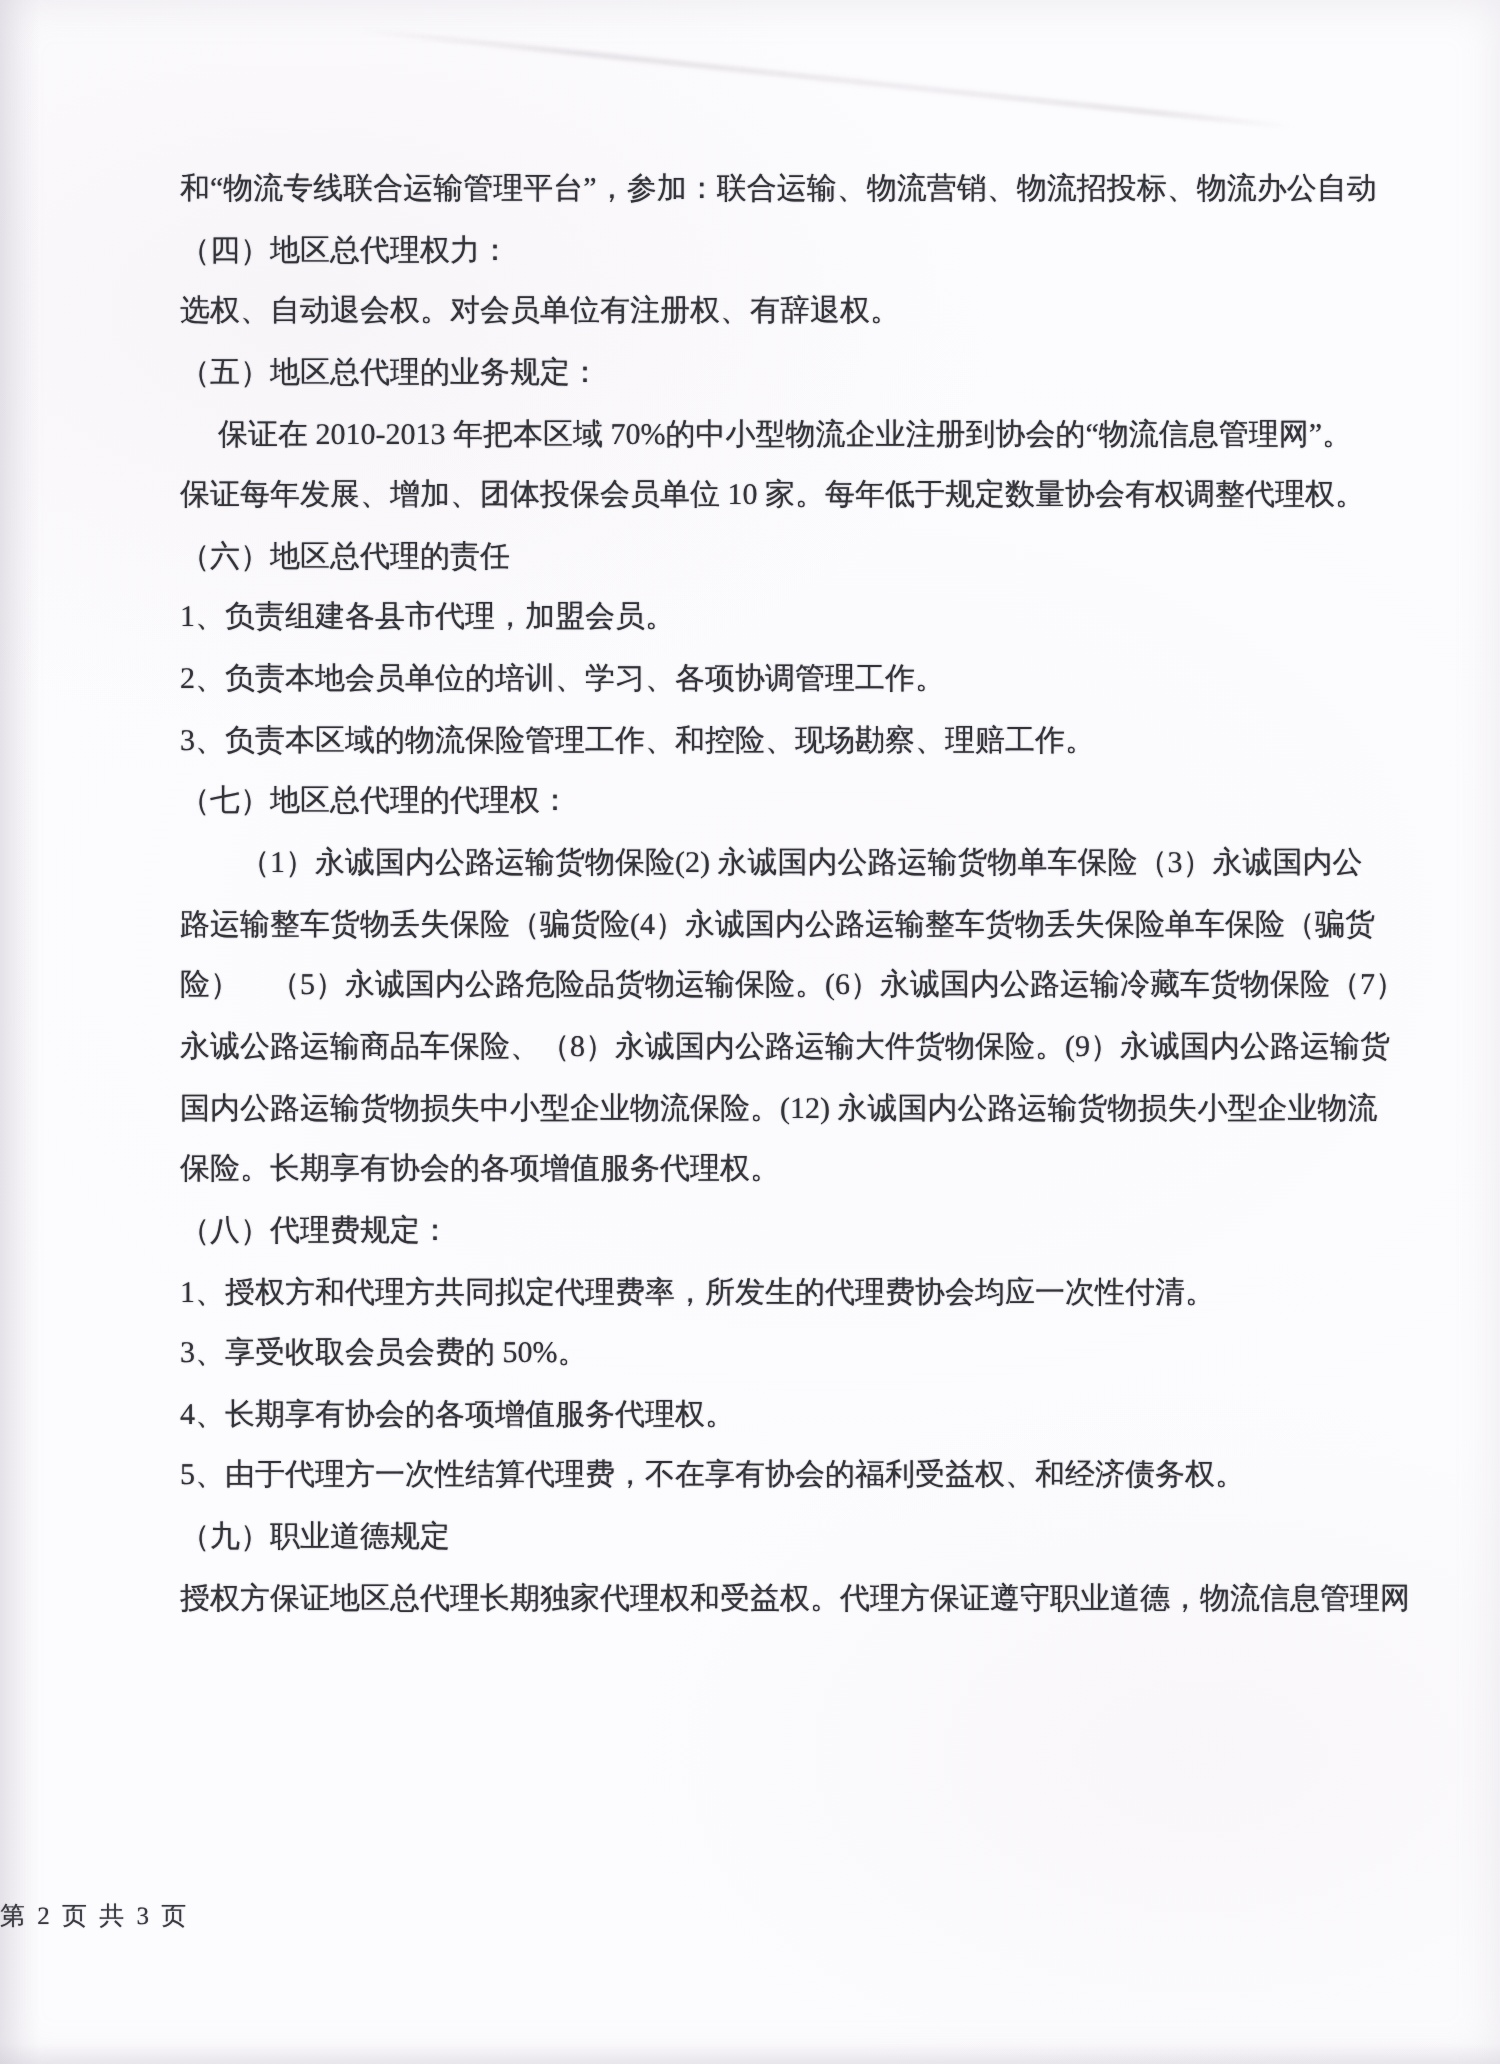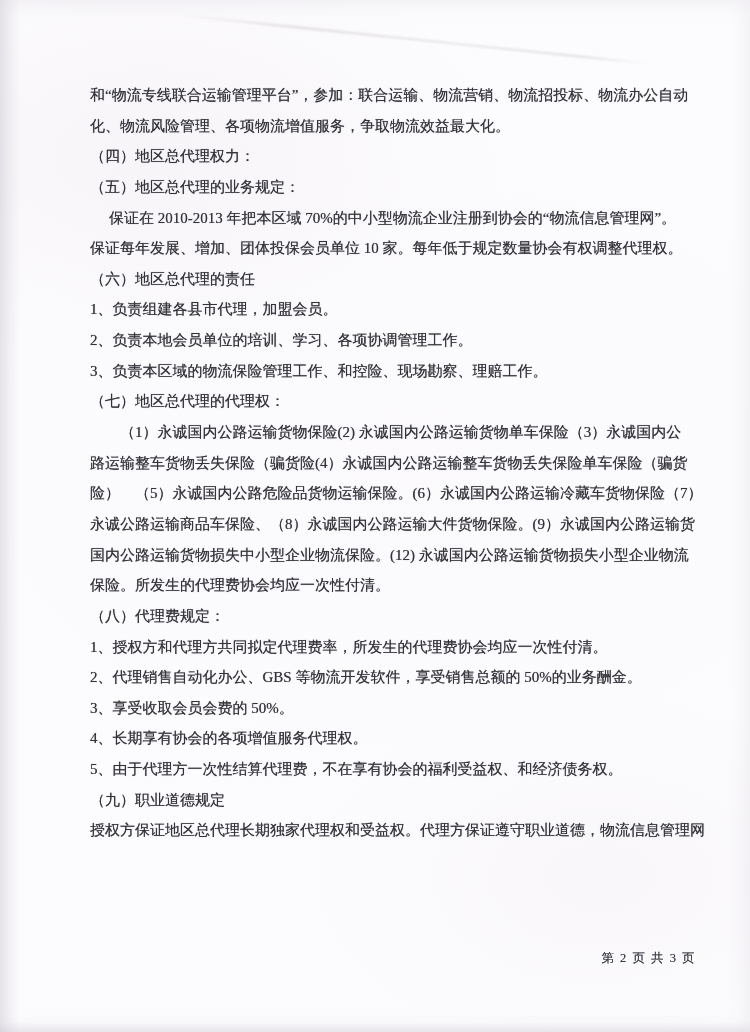--- a/index.html
+++ b/index.html
@@ -64,56 +64,55 @@
     height: 30.65px;
     white-space: nowrap;
   }
   .ind-2 { padding-left: 30px; }
   .ind-1 { padding-left: 19px; }
   .footer {
     position: absolute;
     left: 0;
     top: 950px;
     width: 696px;
-    text-align: right;
+    text-align: left;
     font-size: 12.5px;
     letter-spacing: 1.5px;
     color: #3a3a43;
     text-shadow: 0 0 0.6px rgba(58,58,67,0.7);
   }
 </style>
 </head>
 <body>
 
 <div class="page">
   <div class="edge-left"></div>
   <div class="edge-bottom"></div>
   <div class="crease-top"></div>
 
   <div class="text-block">
     <div class="doc-line">和“物流专线联合运输管理平台”，参加：联合运输、物流营销、物流招投标、物流办公自动</div>
-    <div class="doc-line">化、物流风险管理、各项物流增值服务，争取物流效益最大化。</div>
     <div class="doc-line">（四）地区总代理权力：</div>
+    <div class="doc-line">选权、自动退会权。对会员单位有注册权、有辞退权。</div>
     <div class="doc-line">（五）地区总代理的业务规定：</div>
     <div class="doc-line ind-1">保证在 2010-2013 年把本区域 70%的中小型物流企业注册到协会的“物流信息管理网”。</div>
     <div class="doc-line">保证每年发展、增加、团体投保会员单位 10 家。每年低于规定数量协会有权调整代理权。</div>
     <div class="doc-line">（六）地区总代理的责任</div>
     <div class="doc-line">1、负责组建各县市代理，加盟会员。</div>
     <div class="doc-line">2、负责本地会员单位的培训、学习、各项协调管理工作。</div>
     <div class="doc-line">3、负责本区域的物流保险管理工作、和控险、现场勘察、理赔工作。</div>
     <div class="doc-line">（七）地区总代理的代理权：</div>
     <div class="doc-line ind-2">（1）永诚国内公路运输货物保险(2) 永诚国内公路运输货物单车保险（3）永诚国内公</div>
     <div class="doc-line">路运输整车货物丢失保险（骗货险(4）永诚国内公路运输整车货物丢失保险单车保险（骗货</div>
     <div class="doc-line">险）　（5）永诚国内公路危险品货物运输保险。(6）永诚国内公路运输冷藏车货物保险（7）</div>
     <div class="doc-line">永诚公路运输商品车保险、（8）永诚国内公路运输大件货物保险。(9）永诚国内公路运输货</div>
     <div class="doc-line">国内公路运输货物损失中小型企业物流保险。(12) 永诚国内公路运输货物损失小型企业物流</div>
-    <div class="doc-line">保险。所发生的代理费协会均应一次性付清。</div>
+    <div class="doc-line">保险。长期享有协会的各项增值服务代理权。</div>
     <div class="doc-line">（八）代理费规定：</div>
     <div class="doc-line">1、授权方和代理方共同拟定代理费率，所发生的代理费协会均应一次性付清。</div>
-    <div class="doc-line">2、代理销售自动化办公、GBS 等物流开发软件，享受销售总额的 50%的业务酬金。</div>
     <div class="doc-line">3、享受收取会员会费的 50%。</div>
     <div class="doc-line">4、长期享有协会的各项增值服务代理权。</div>
     <div class="doc-line">5、由于代理方一次性结算代理费，不在享有协会的福利受益权、和经济债务权。</div>
     <div class="doc-line">（九）职业道德规定</div>
     <div class="doc-line">授权方保证地区总代理长期独家代理权和受益权。代理方保证遵守职业道德，物流信息管理网</div>
   </div>
 
   <div class="footer">第 2 页 共 3 页</div>
 </div>
 

